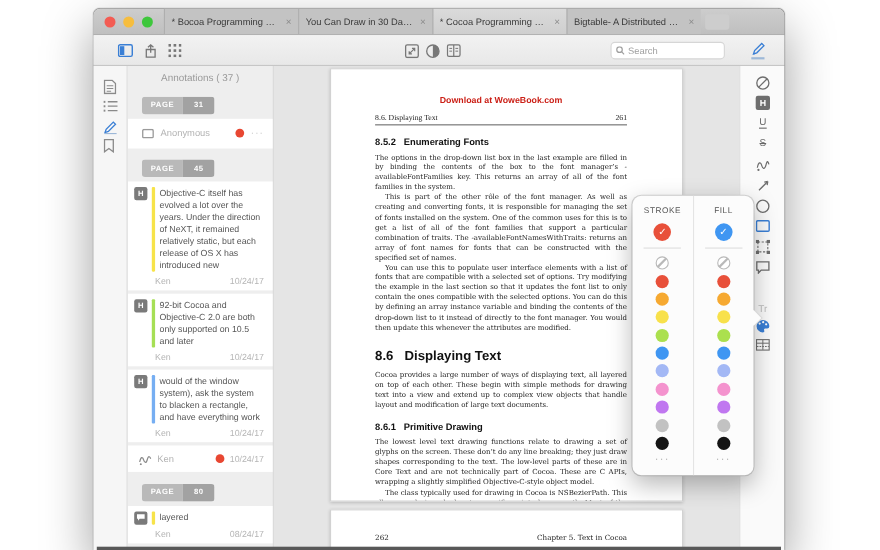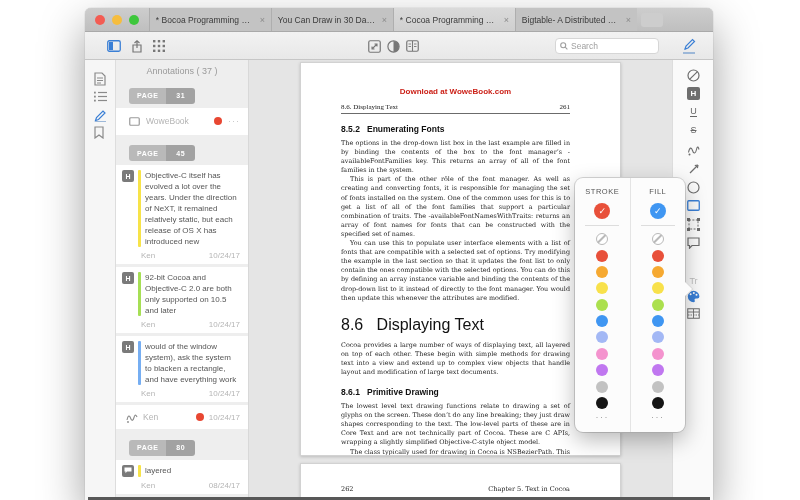--- a/index.html
+++ b/index.html
@@ -74,21 +74,21 @@
   
   .docarea { flex:1; background:#e5e5e5; position:relative; }
   .page { position:absolute; left:51px; width:321px; background:#fff;
           border:1px solid #d2d2d2; box-shadow:0 1px 3px rgba(0,0,0,.18); }
   .page1 { top:2px; height:394px; padding:24px 50px 0 40px; overflow:hidden; }
   .page2 { top:403px; height:40px; }
   .dlbanner { text-align:center; color:#cb1f16; font-weight:bold; font-size:8px; }
   .phead { display:flex; justify-content:space-between; margin-top:7px;
            border-bottom:1px solid #6b6b6b; padding-bottom:2px;
            font-family:Liberation Serif, serif; font-size:7px; color:#222; }
-  .pdf-h1 { font-size:16px; font-weight:normal; color:#111; margin:13px 0 7px;
+  .pdf-h1 { font-size:12px; font-weight:bold; color:#111; margin:13px 0 7px;
             white-space:pre-wrap; }
   .pdf-h2 { font-size:8.5px; font-weight:bold; color:#111; margin:10px 0 5px;
             white-space:pre-wrap; }
   .pdf-p { font-family:"DejaVu Serif", serif; font-size:6.4px; line-height:1.42;
            text-align:justify; color:#1d1d1d; }
   .pdf-p.ind { text-indent:9px; }
   .p2foot { position:absolute; left:40px; right:50px; bottom:9px; display:flex;
             justify-content:space-between; font-family:"DejaVu Serif", serif;
             font-size:6.5px; color:#222; }
 
@@ -266,21 +266,21 @@
         <span class="pagechip">
           <span class="seg1">PAGE</span>
           <span class="seg2">31</span>
         </span>
       </div>
 
       <div class="whiterow anonrow">
         <svg width="11" height="9" viewBox="0 0 11 9">
           <rect x="0.75" y="0.75" width="9.5" height="7.5" rx="1" fill="none" stroke="#9a9a9a" stroke-width="1.2"></rect>
         </svg>
-        <span class="nm">WoweBook</span>
+        <span class="nm">Anonymous</span>
         <span class="reddot" style="background-color: rgb(232, 71, 50);"></span>
         <span class="moredots">···</span>
       </div>
 
       <div class="chip-row">
         <span class="pagechip">
           <span class="seg1">PAGE</span>
           <span class="seg2">45</span>
         </span>
       </div>

